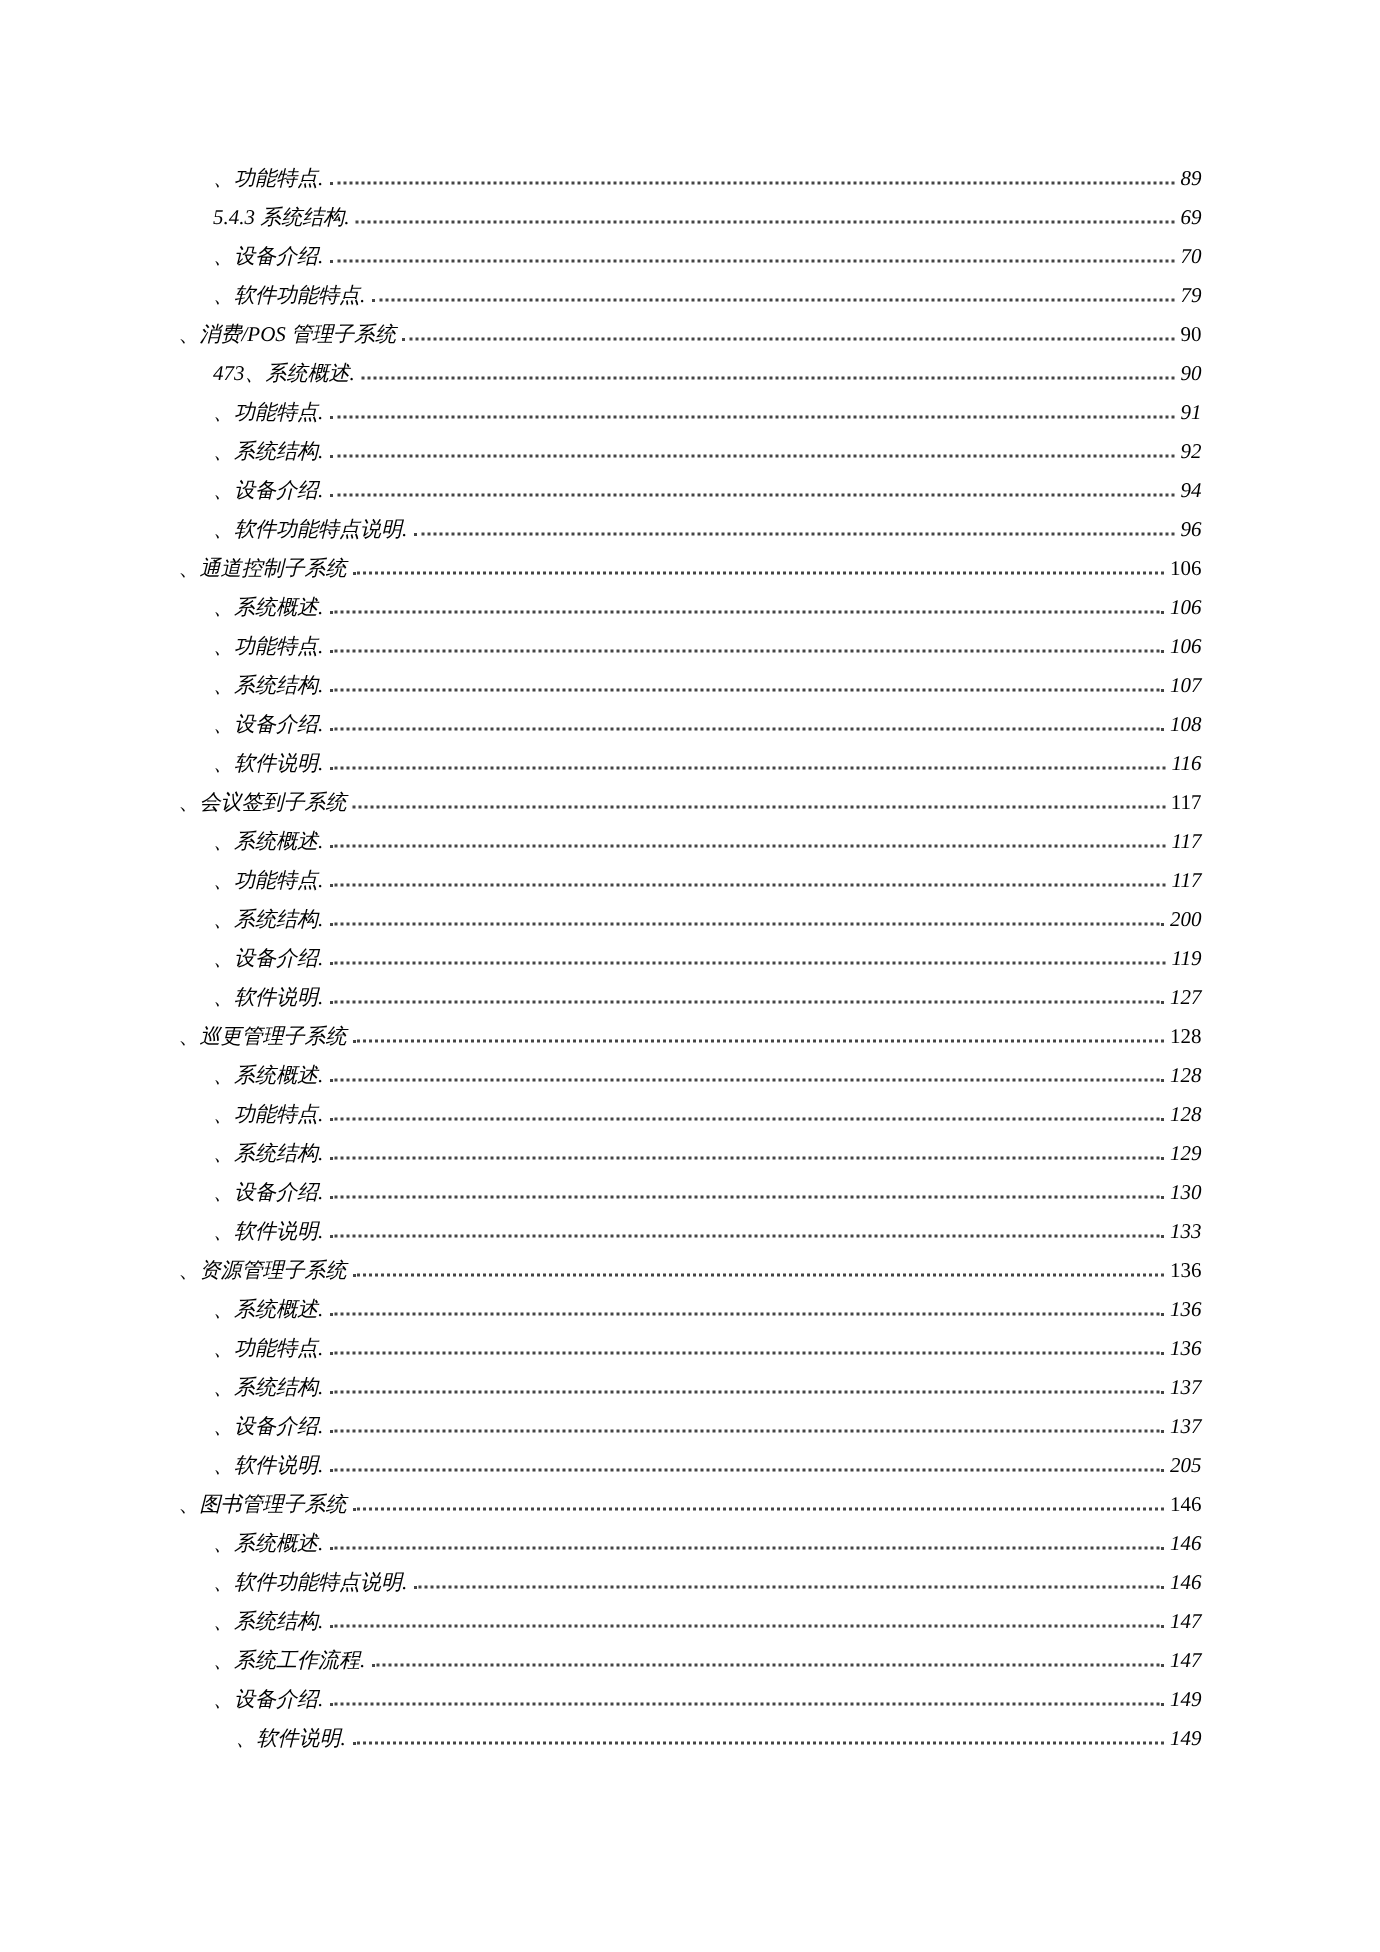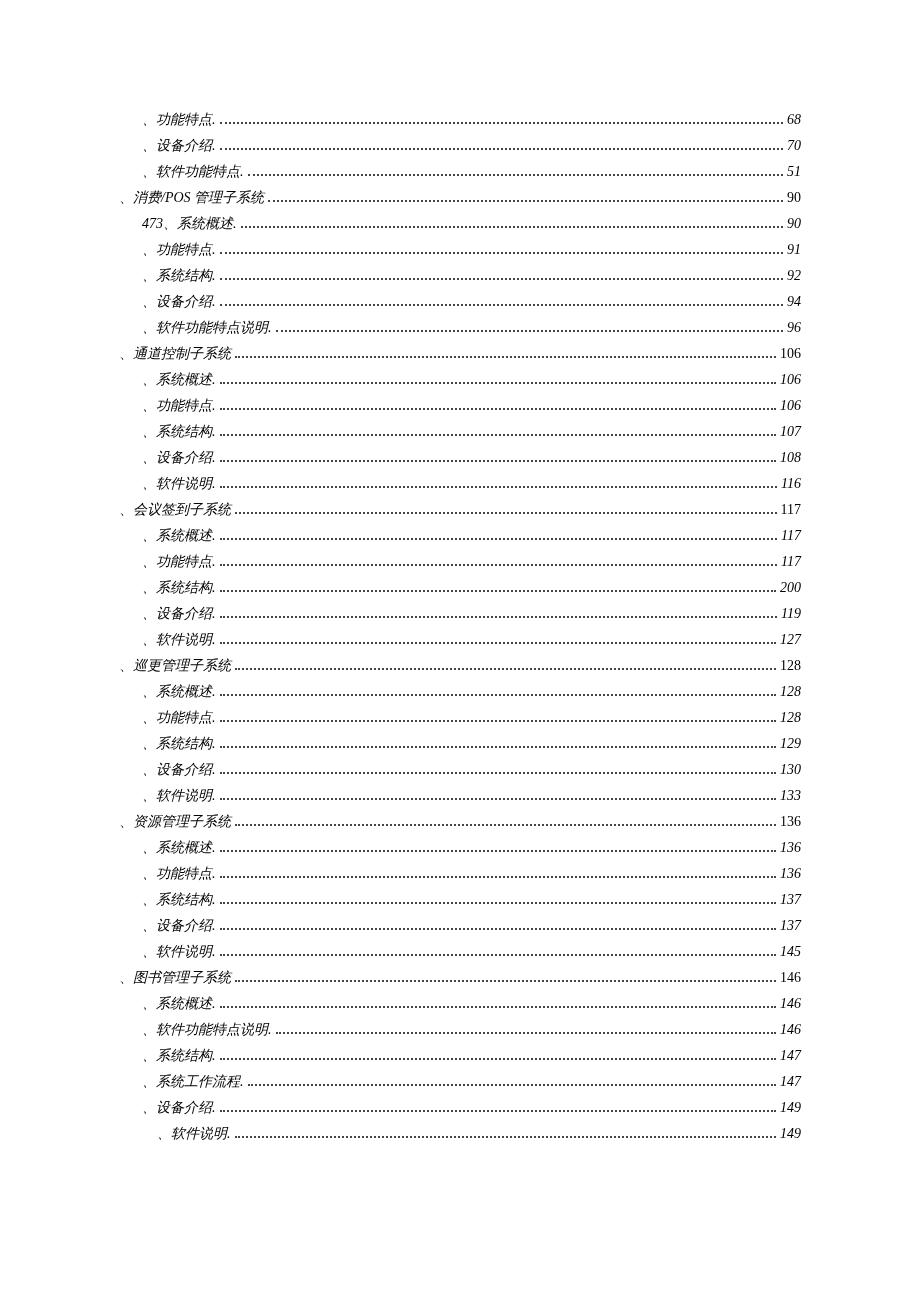--- a/index.html
+++ b/index.html
@@ -45,33 +45,39 @@
 </style>
 </head>
 <body>
 
 <div class="page">
   <div id="toc-root">
       <div class="row ind2 italic">
         <span class="prefix">、</span>
         <span class="label">功能特点.</span>
         <span class="leader"></span>
-        <span class="page-num">68</span>
+        <span class="page-num">89</span>
+      </div>
+      <div class="row ind2 italic">
+        <span class="prefix"></span>
+        <span class="label">5.4.3 系统结构.</span>
+        <span class="leader"></span>
+        <span class="page-num">69</span>
       </div>
       <div class="row ind2 italic">
         <span class="prefix">、</span>
         <span class="label">设备介绍.</span>
         <span class="leader"></span>
         <span class="page-num">70</span>
       </div>
       <div class="row ind2 italic">
         <span class="prefix">、</span>
         <span class="label">软件功能特点.</span>
         <span class="leader"></span>
-        <span class="page-num">51</span>
+        <span class="page-num">79</span>
       </div>
       <div class="row ind0">
         <span class="prefix">、</span>
         <span class="label">消费/POS 管理子系统</span>
         <span class="leader"></span>
         <span class="page-num">90</span>
       </div>
       <div class="row ind2 italic">
         <span class="prefix"></span>
         <span class="label">473、系统概述.</span>
@@ -237,21 +243,21 @@
       <div class="row ind2 italic">
         <span class="prefix">、</span>
         <span class="label">设备介绍.</span>
         <span class="leader"></span>
         <span class="page-num">137</span>
       </div>
       <div class="row ind2 italic">
         <span class="prefix">、</span>
         <span class="label">软件说明.</span>
         <span class="leader"></span>
-        <span class="page-num">145</span>
+        <span class="page-num">205</span>
       </div>
       <div class="row ind0">
         <span class="prefix">、</span>
         <span class="label">图书管理子系统</span>
         <span class="leader"></span>
         <span class="page-num">146</span>
       </div>
       <div class="row ind2 italic">
         <span class="prefix">、</span>
         <span class="label">系统概述.</span>

